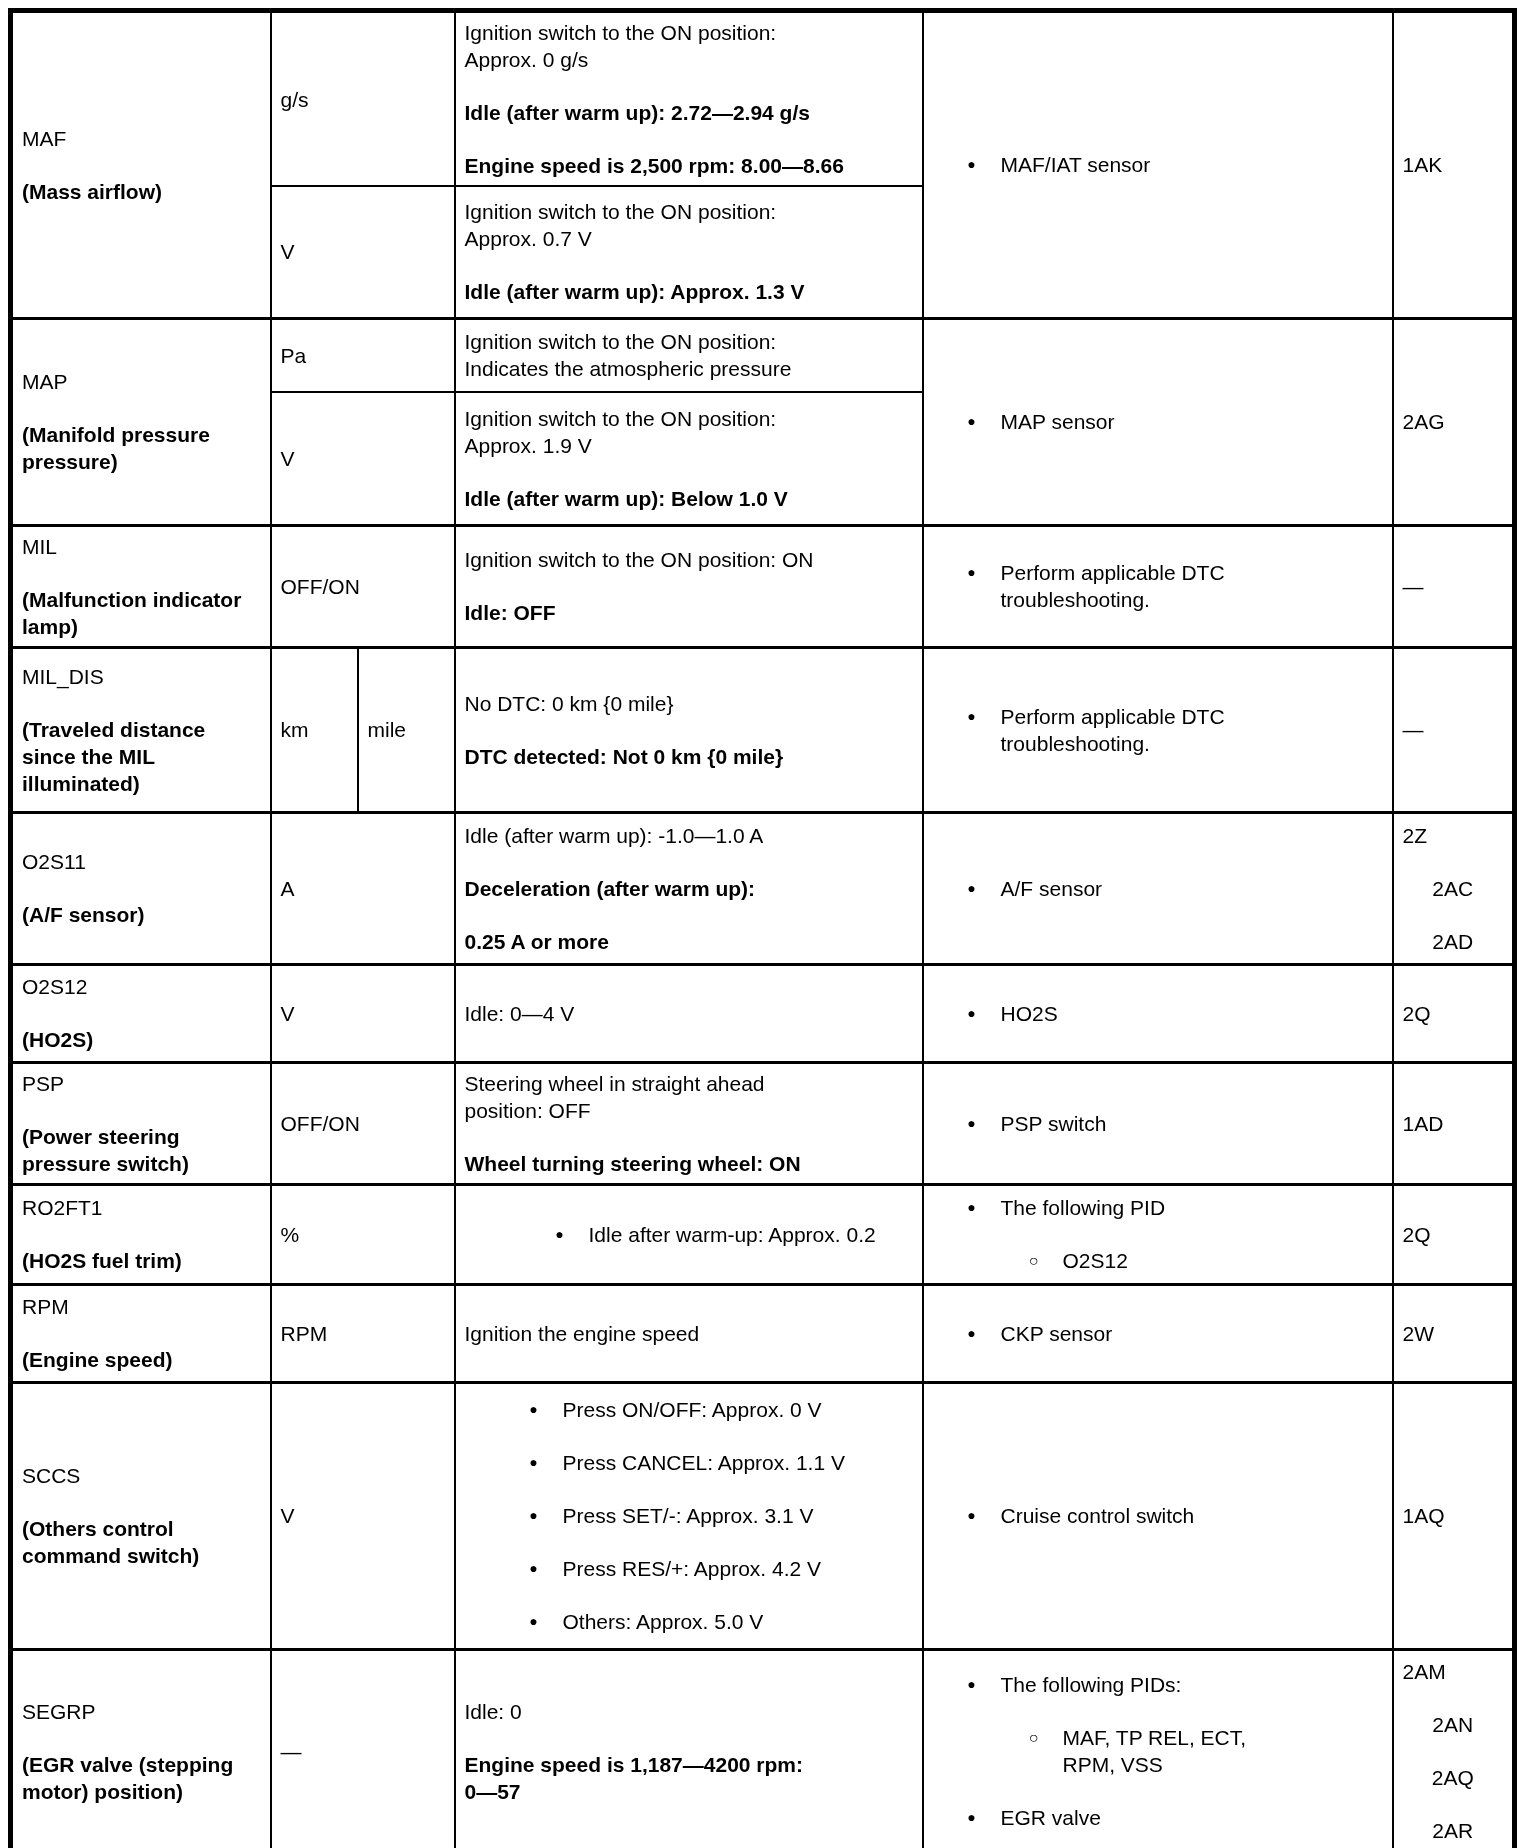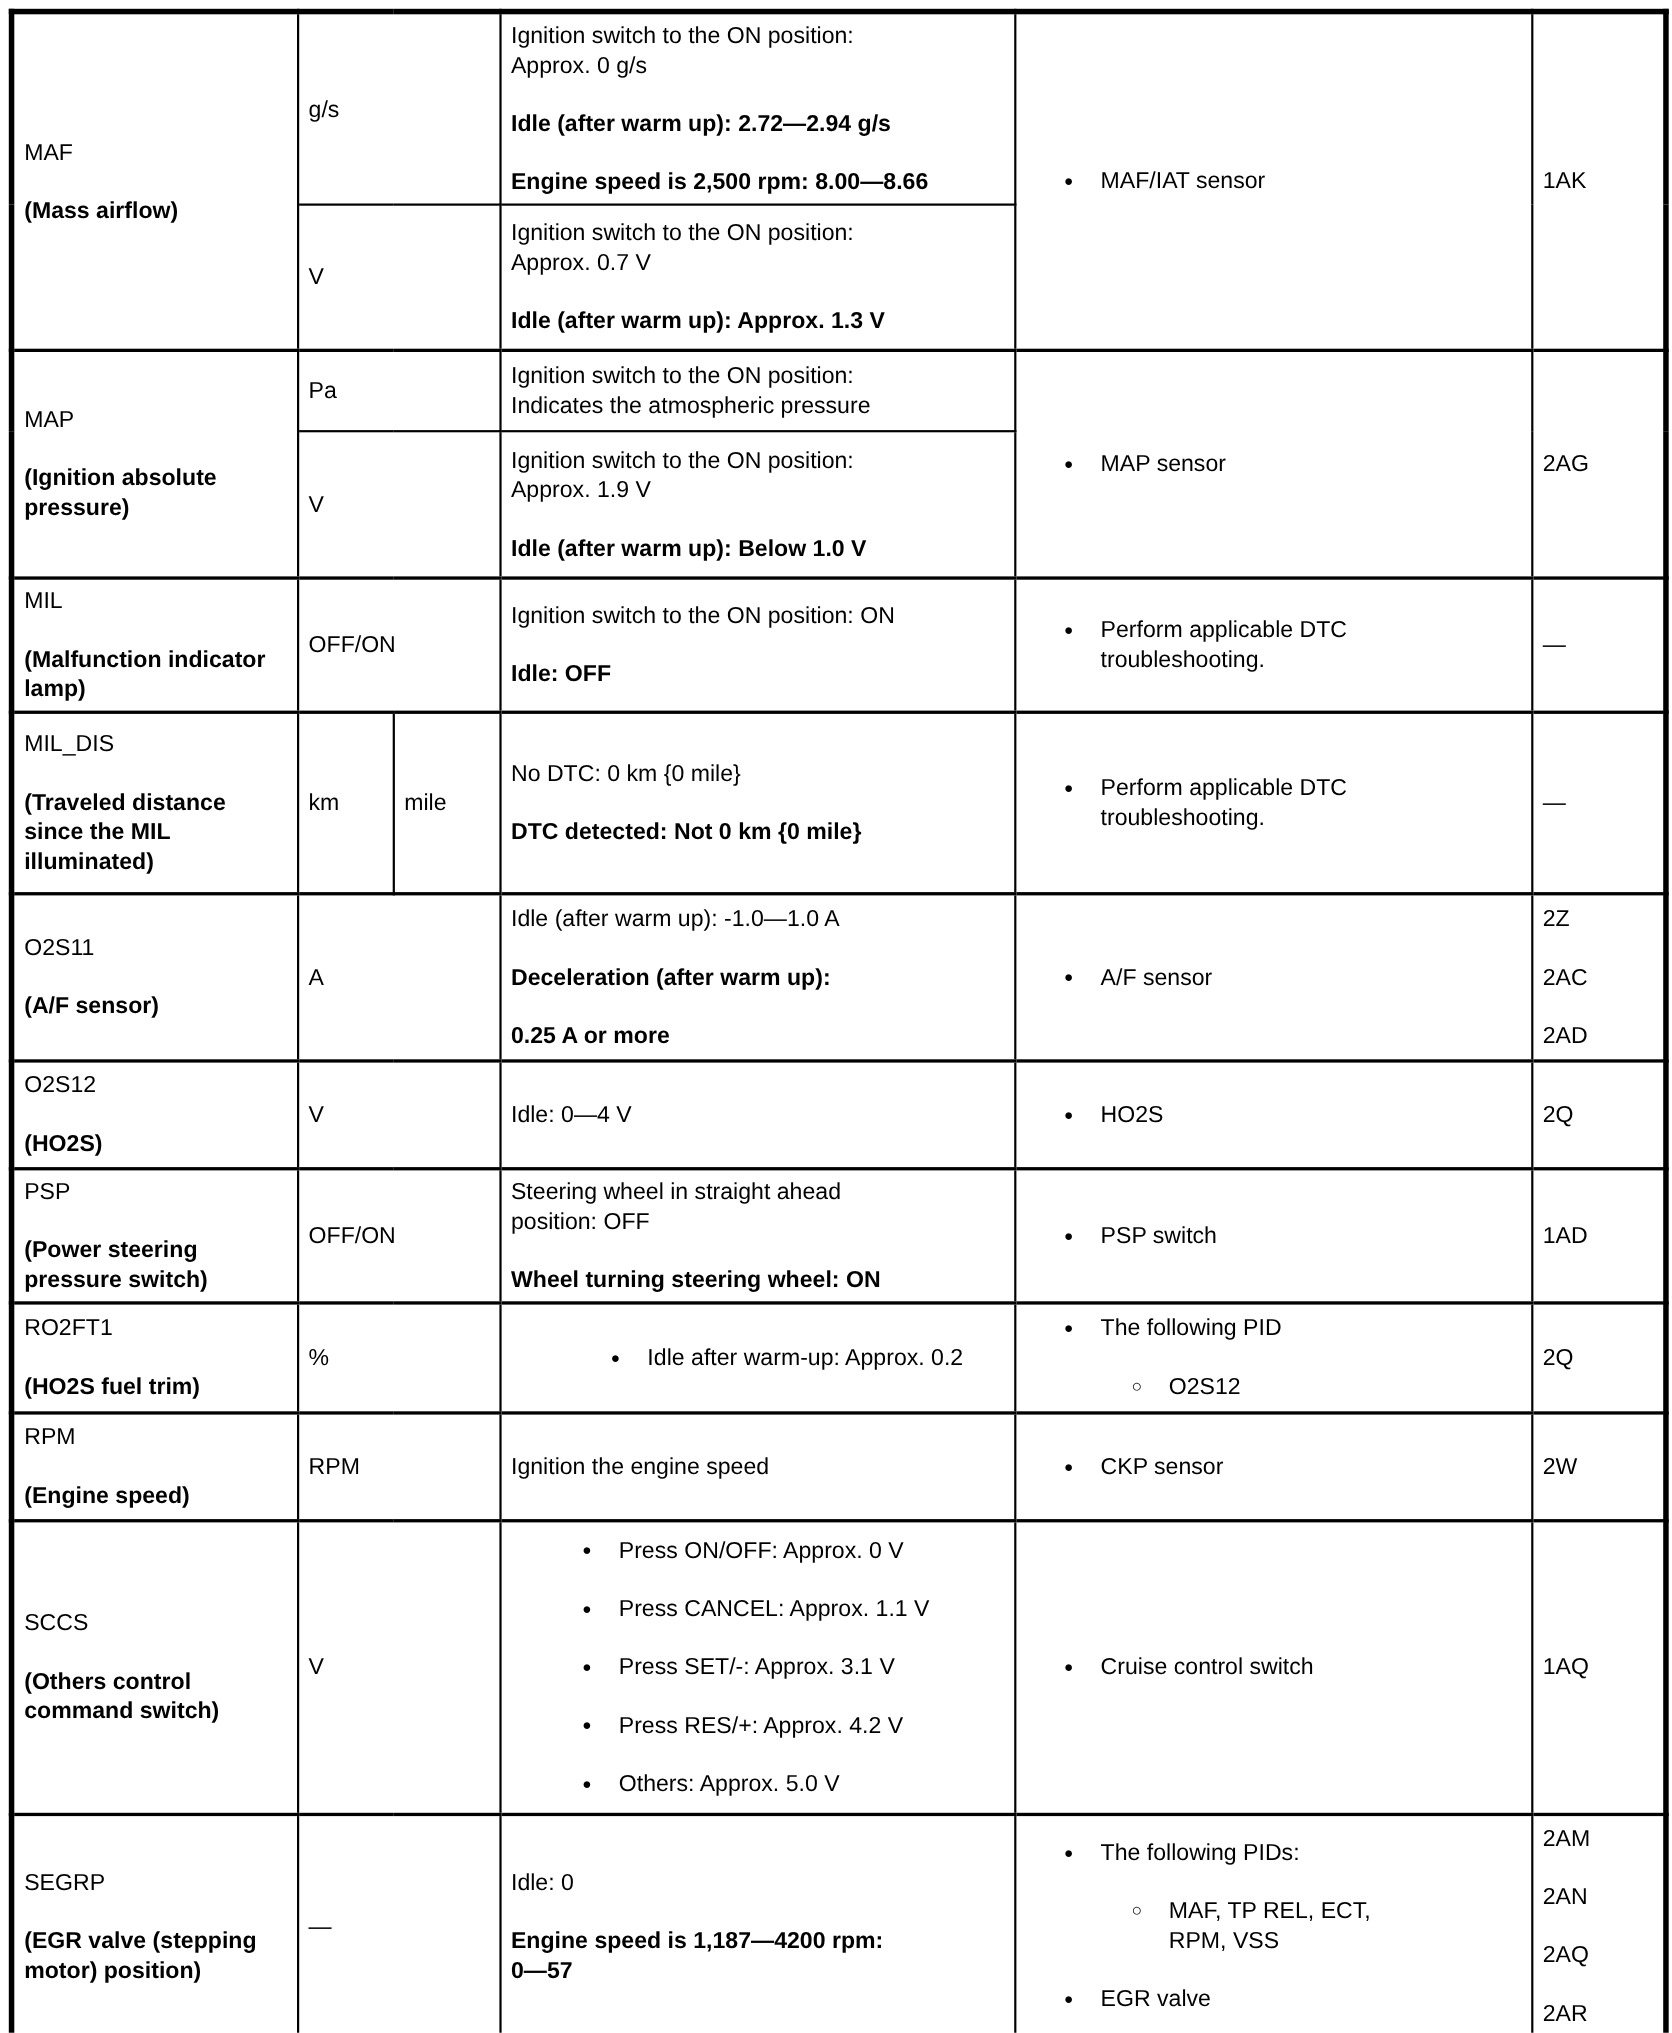--- a/index.html
+++ b/index.html
@@ -33,21 +33,21 @@
   .dot{flex:0 0 auto;width:22px;margin-right:18px;font-size:14px;line-height:27px;text-align:center;}
   .bullet.sub{margin-left:62px;}
   .bullet.sub .dot{font-size:16px;font-weight:bold;}
   .bt .line{white-space:nowrap;}
   
   .c4 .blist{padding-left:28px;}
   .blist.ind1{padding-left:58px;}
   .blist.ind2{padding-left:84px;}
   
   .codes{display:block;}
-  .code + .code{margin-top:26px;}
+  .code + .code{margin-top:26px;text-align:center;}
 </style>
 </head>
 <body>
 
 <table class="pidtbl">
   <colgroup>
     <col style="width:260px">
       <col style="width:87px">
       <col style="width:97px">
     <col style="width:468px">
@@ -117,21 +117,21 @@
         </td>
     </tr>
 
     <tr class="major" style="height:74px">
       <td class="c1" rowspan="2">
           <div class="paras">
             <div class="para">
               <div class="line">MAP</div>
             </div>
             <div class="para">
-              <div class="line">(Ignition absolute</div>
+              <div class="line">(Manifold pressure</div>
               <div class="line">pressure)</div>
             </div>
           </div>
         </td>
       <td class="c2" colspan="2">
           <div>Pa</div>
         </td>
       <td class="c3">
           <div class="paras">
             <div class="para">

